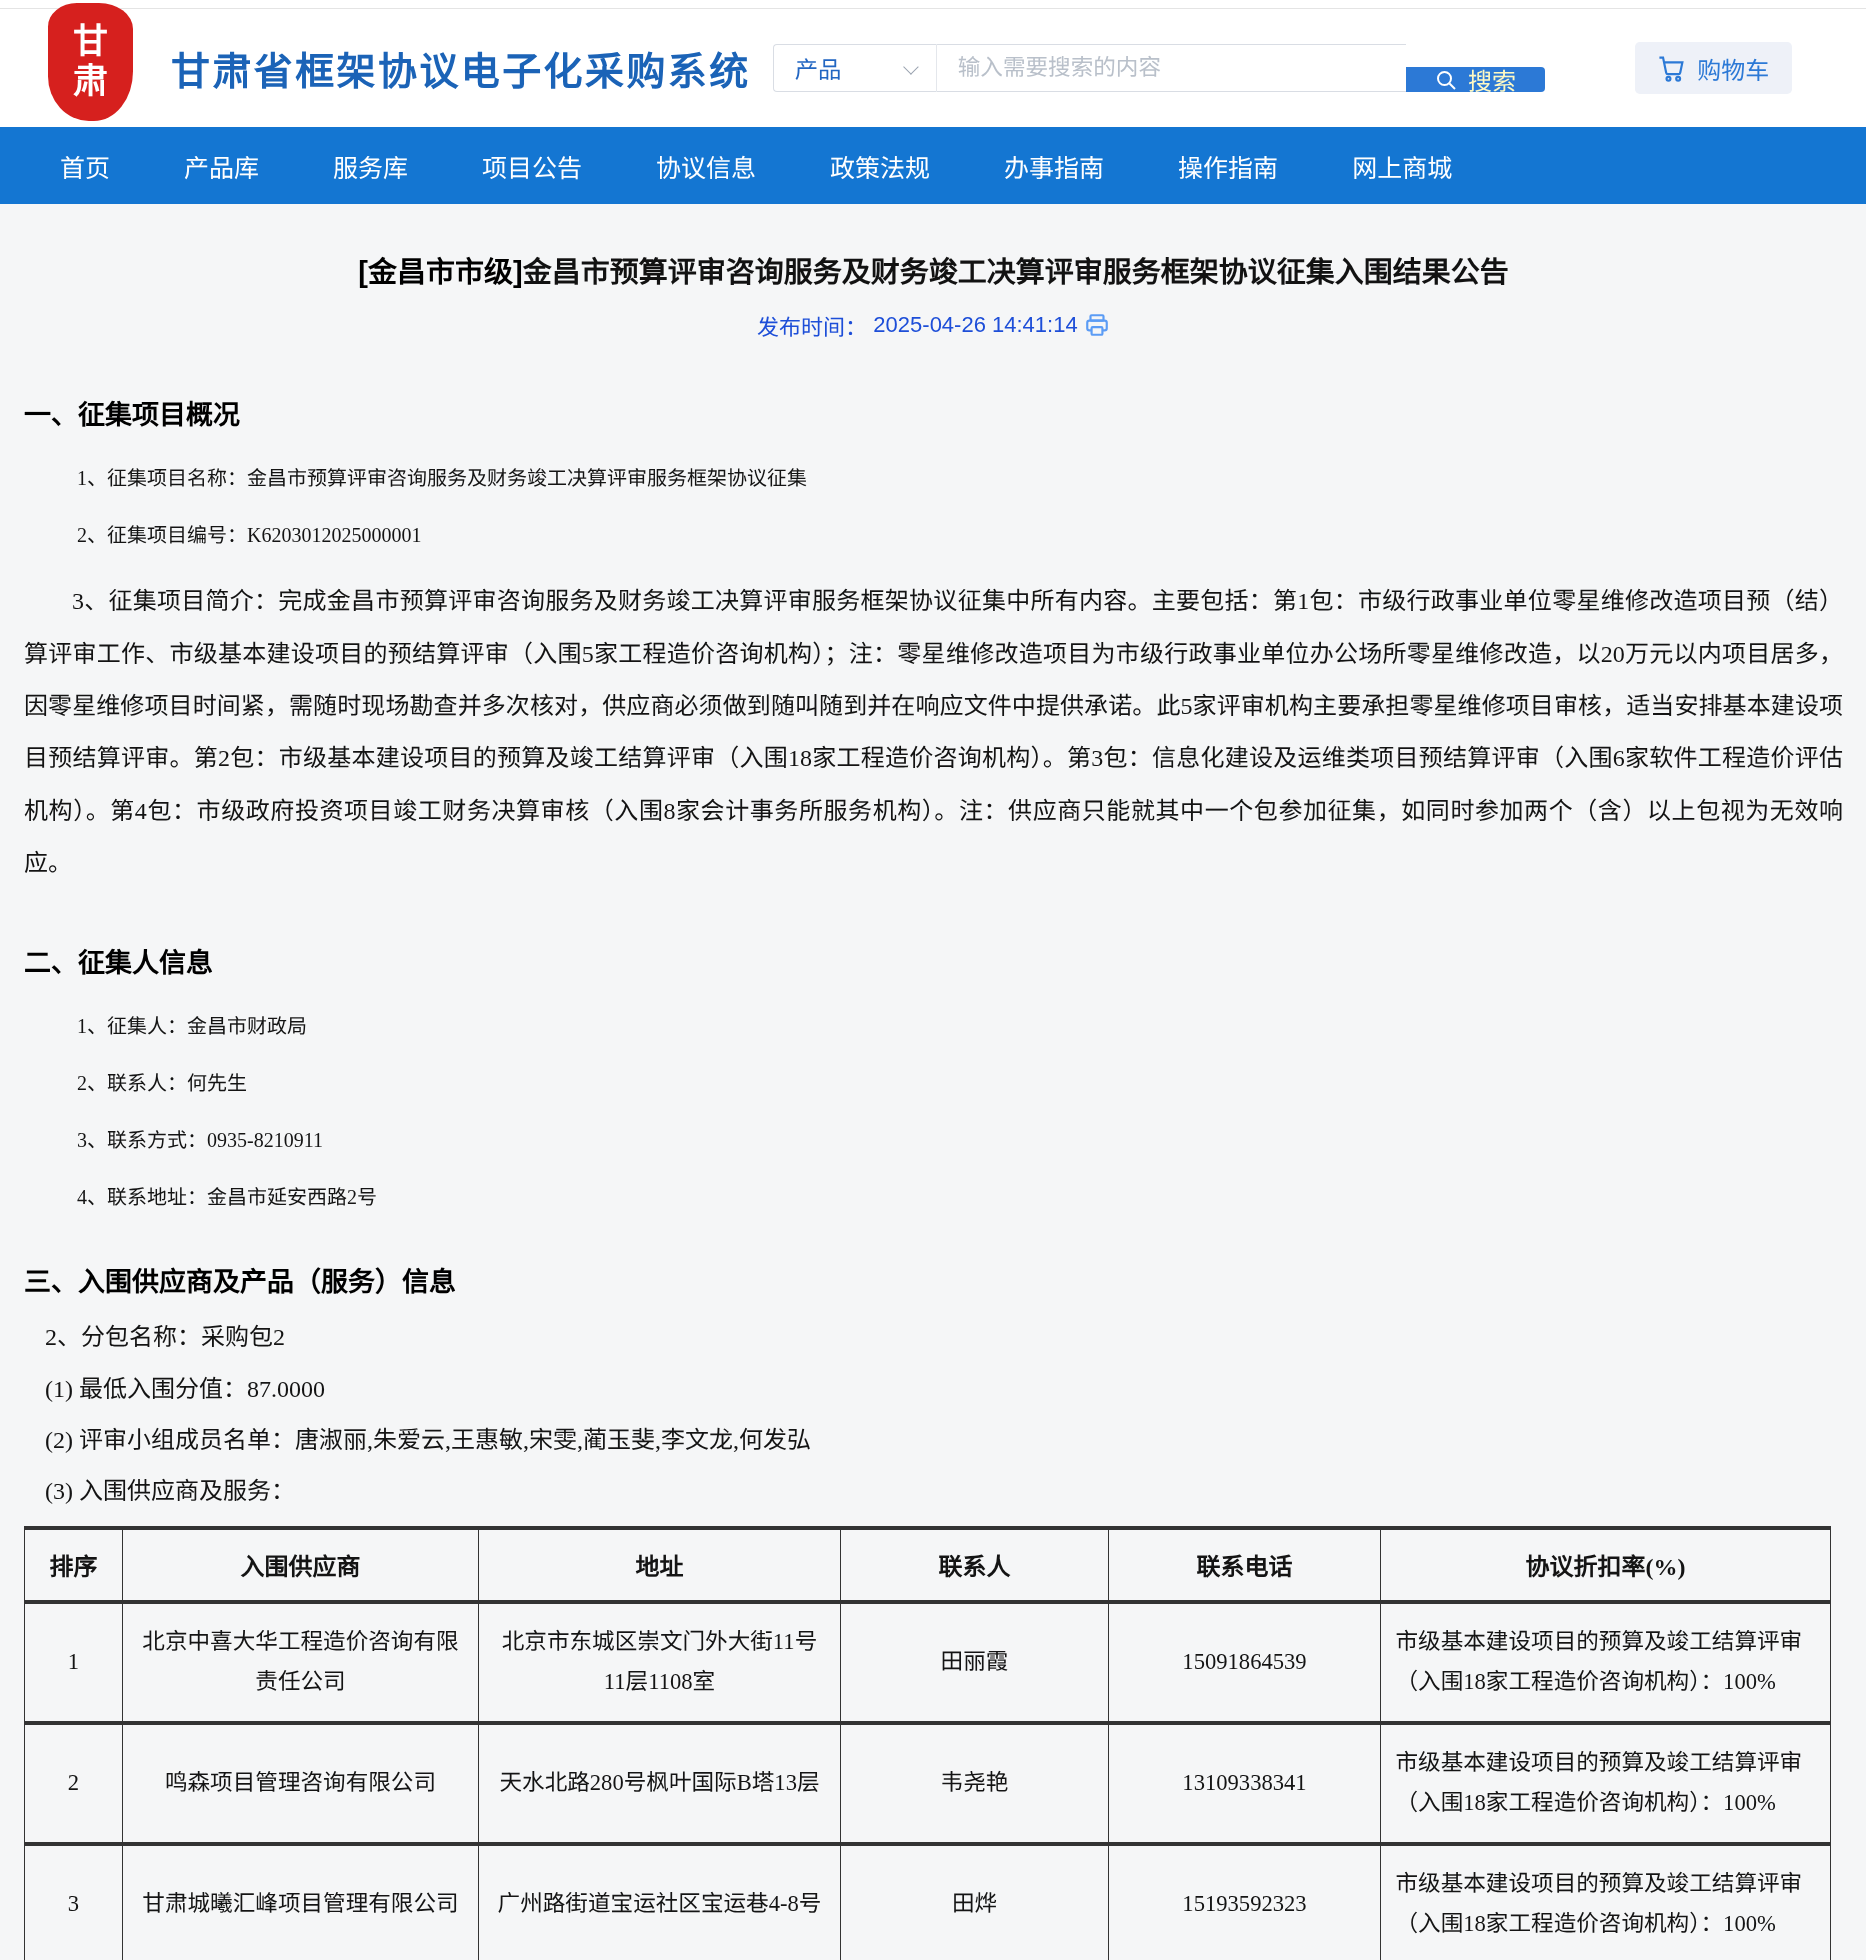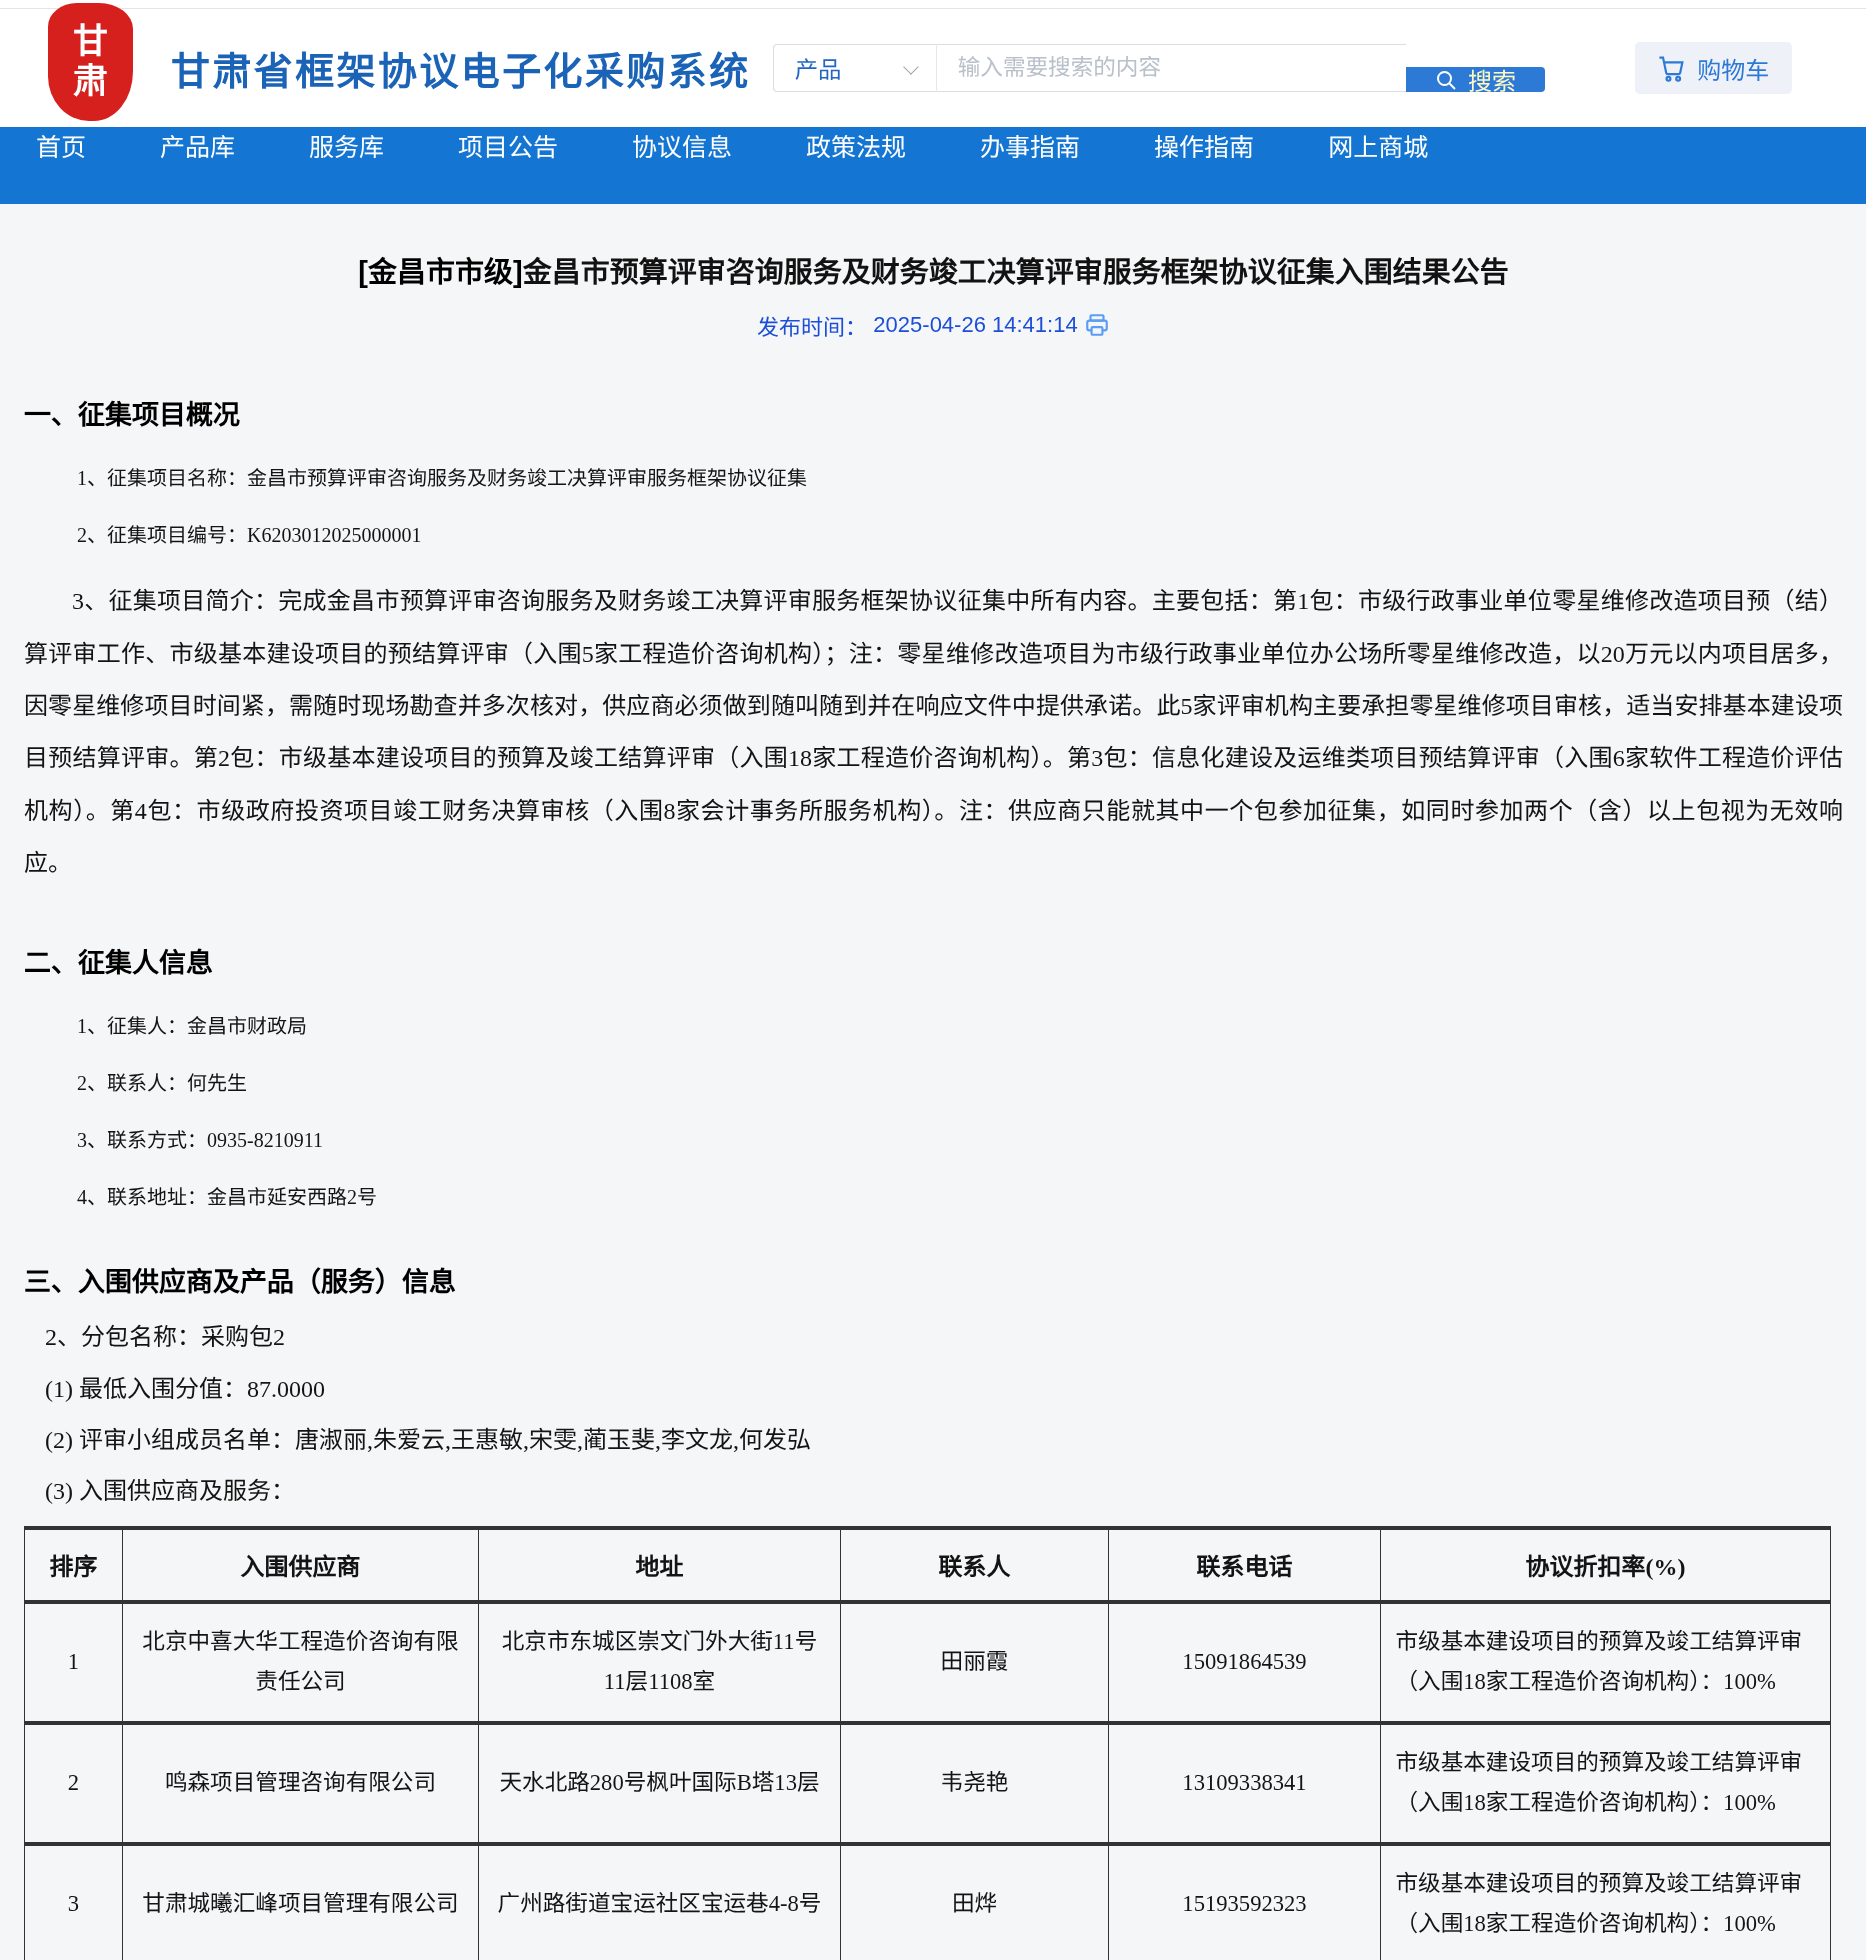--- a/index.html
+++ b/index.html
@@ -44,21 +44,21 @@
     gap: 9.7px; cursor: pointer; font-family: inherit; margin-top: 23px;
   }
   .cart-btn {
     margin-left: 90px; margin-right: 19.3px; width: 157px; height: 52px; align-self: center;
     background: #eef1f8; border: none; border-radius: 4.8px;
     color: #2c79d6; font-size: 24px; display: flex; align-items: center; justify-content: center;
     gap: 11.3px; cursor: pointer; font-family: inherit;
   }
 
   
-  .nav { background: #1476d2; height: 77px; display: flex; padding-left: 36px; gap: 74px; }
+  .nav { background: #1476d2; height: 77px; display: flex; align-items: center; padding-left: 60px; gap: 74px; }
   .nav-item { color: #fff; font-size: 25px; text-decoration: none; white-space: nowrap; cursor: pointer; }
 
   
   .article { padding: 0 24px; font-family: "Liberation Serif","DejaVu Serif",serif; }
   .a-title { margin-top: 44px; text-align: center; font-size: 29px; font-weight: bold; color: #121212;
              font-family: "Liberation Sans","DejaVu Sans",sans-serif; }
   .a-title .tag { color: #000000; }
   .pub { margin-top: 19.3px; text-align: center; font-size: 22px; color: #1d4ed8;
          display: flex; align-items: center; justify-content: center; gap: 6.4px;
          font-family: "Liberation Sans","DejaVu Sans",sans-serif; }

